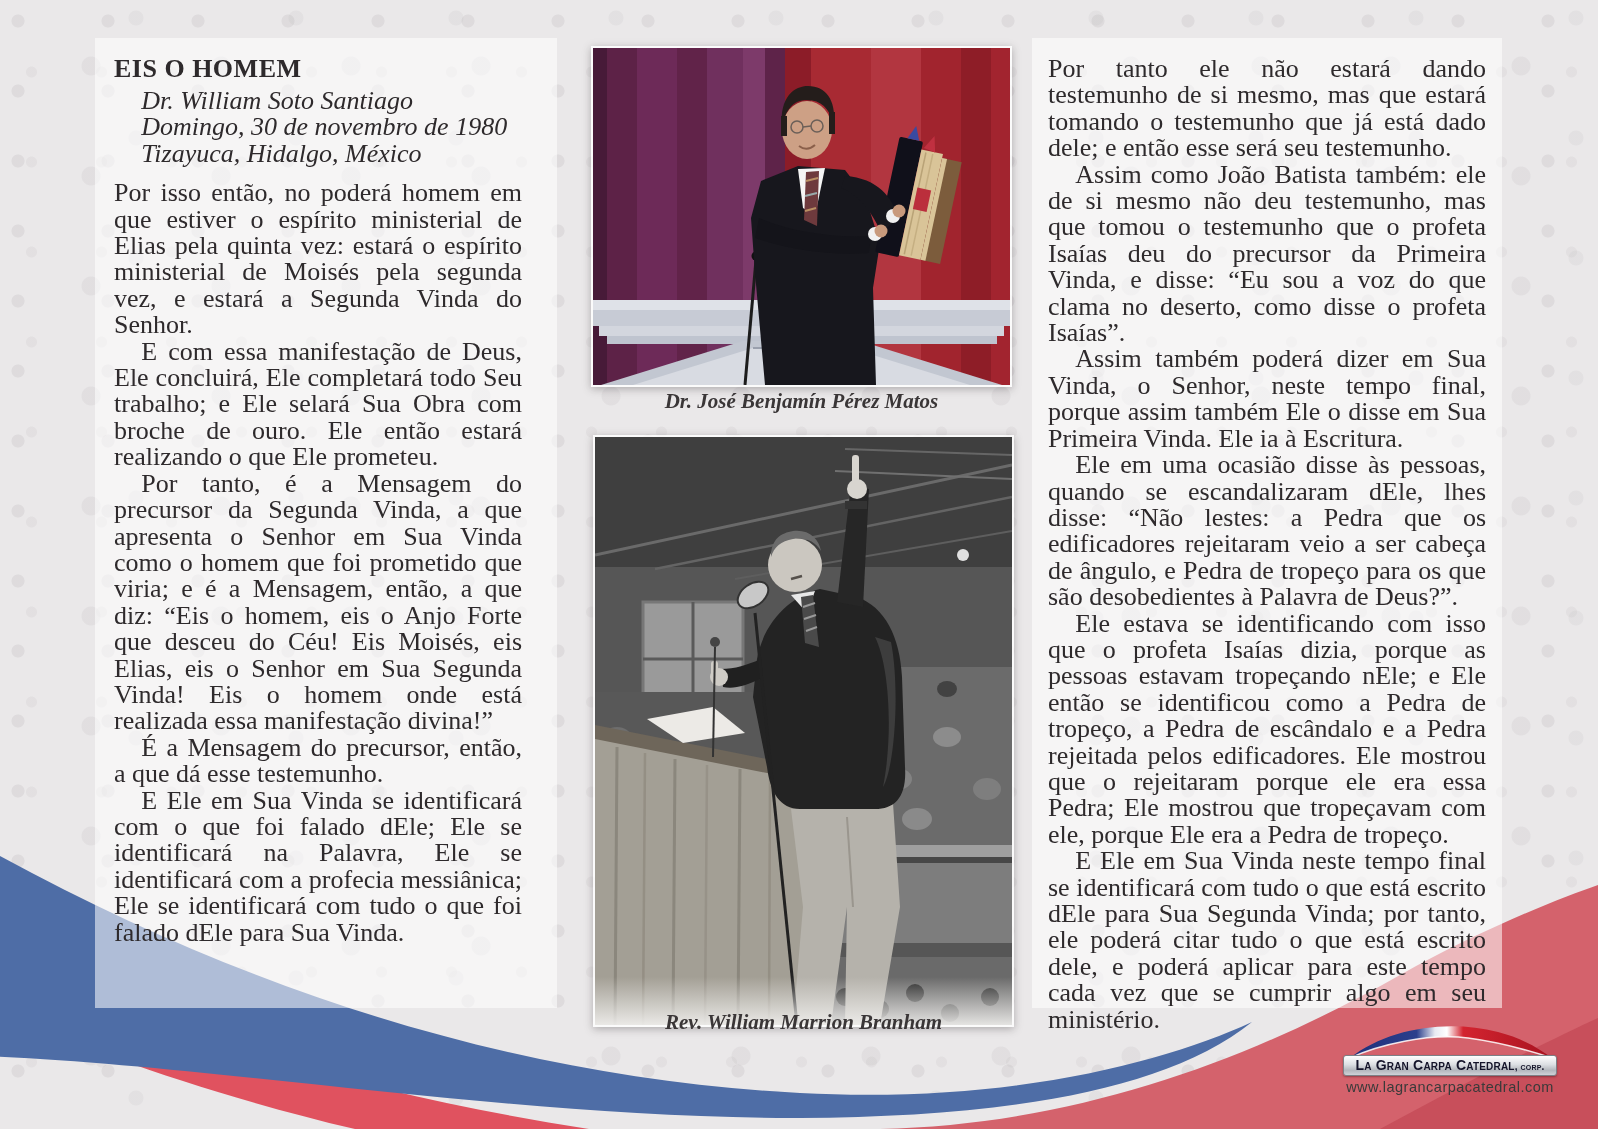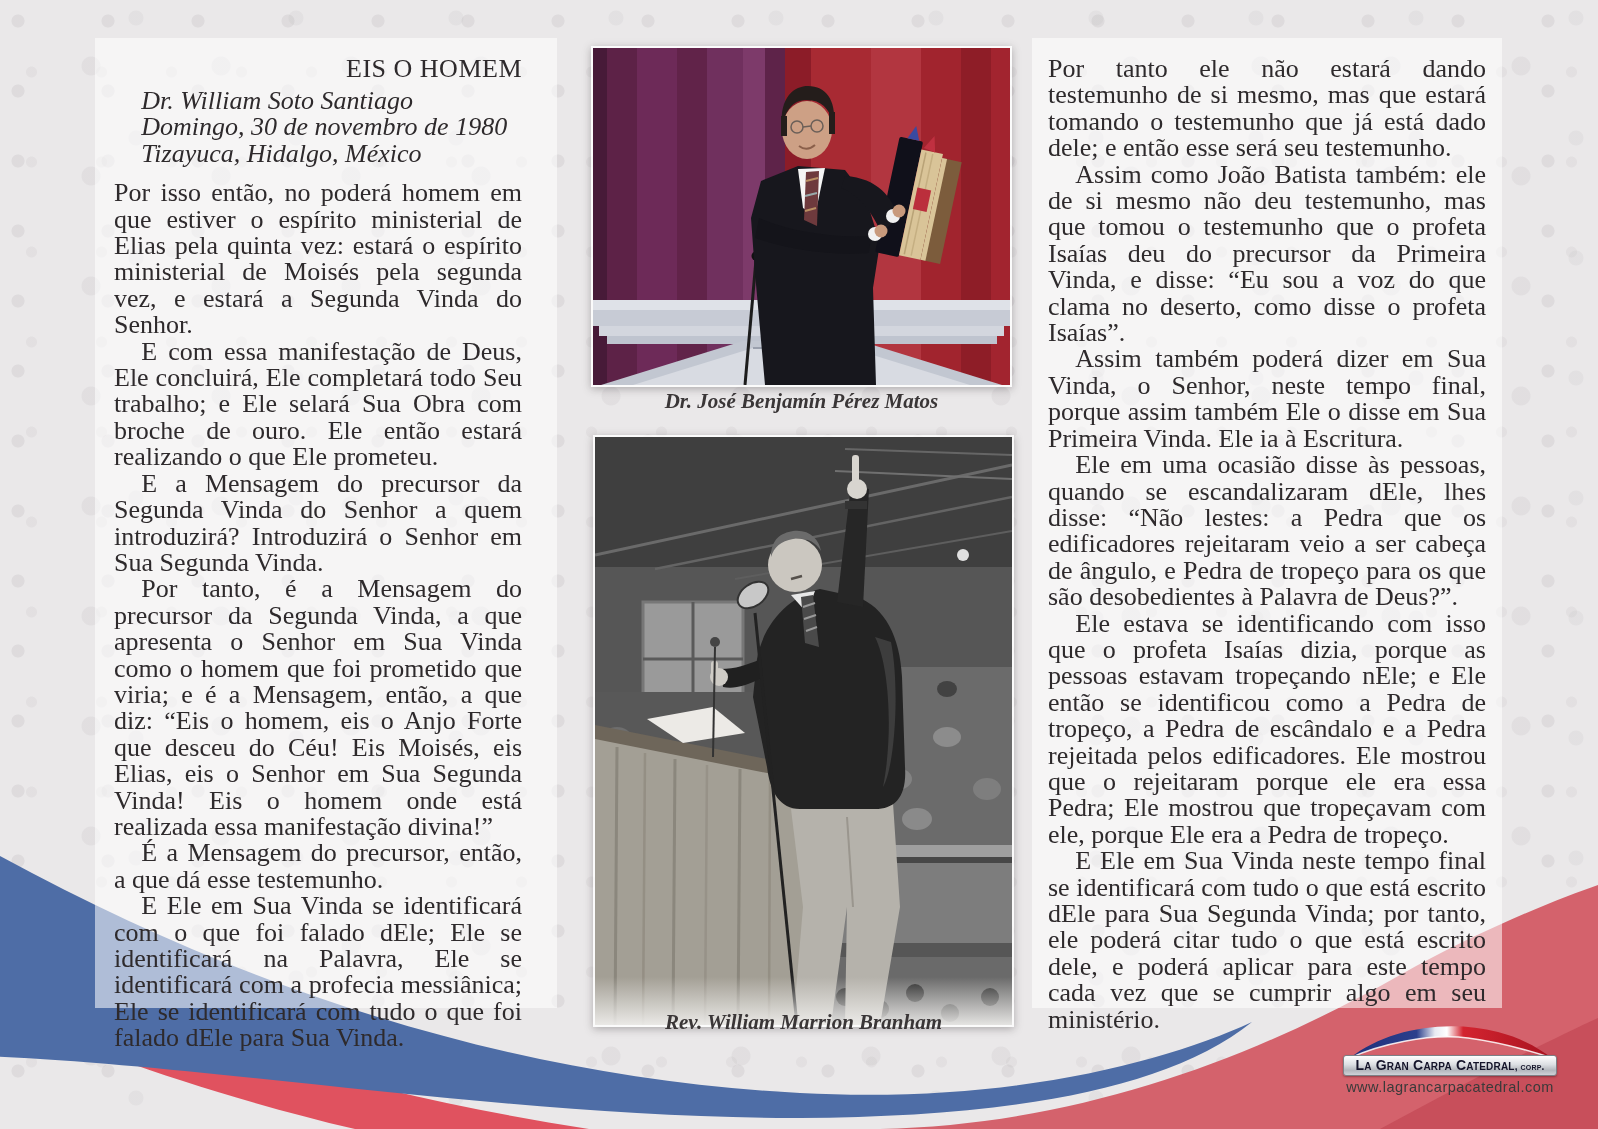--- a/index.html
+++ b/index.html
@@ -14,21 +14,21 @@
       radial-gradient(circle at 85% 15%, rgba(205,201,203,.25) 0 7px, transparent 8px);
     background-size:90px 70px,130px 110px,70px 90px,160px 120px;
   }
   .deco{position:absolute;left:0;top:0;width:1598px;height:1129px;z-index:0;}
   .panel{position:absolute;top:38px;height:970px;background:rgba(255,255,255,.55);z-index:1;}
   .panel-left{left:95px;width:462px;}
   .panel-right{left:1032px;width:470px;}
   .col{position:absolute;z-index:3;color:#2e2a2c;}
   .col-left{left:114px;top:54px;width:408px;}
   .col-right{left:1048px;top:56px;width:438px;}
-  .doc-title{font-size:26px;font-weight:normal;text-align:right;letter-spacing:.5px;margin:0 0 4px 0;}
+  .doc-title{font-size:26px;font-weight:bold;text-align:left;letter-spacing:.5px;margin:0 0 4px 0;}
   .doc-sub{font-size:20.5px;font-style:italic;text-align:center;line-height:25px;margin:0;}
   .body-text{margin-top:13px;}
   .col p{font-size:26px;line-height:26.4px;text-align:justify;text-indent:1.05em;margin:0;}
   .col p.flush{text-indent:0;}
   .photo{position:absolute;z-index:2;border:2px solid rgba(255,255,255,.8);
          box-shadow:0 2px 8px rgba(60,55,58,.35);}
   .photo svg{display:block;}
   .caption{position:absolute;z-index:3;width:417px;text-align:center;
            font-size:21px;font-weight:bold;font-style:italic;color:#3a3637;}
   .logo{position:absolute;left:1338px;top:1022px;width:224px;z-index:4;text-align:center;}
@@ -66,21 +66,20 @@
   <div class="panel panel-right"></div>
 
   <div class="col col-left">
     <h1 class="doc-title">EIS O HOMEM</h1>
     <p class="doc-sub">Dr. William Soto Santiago</p>
     <p class="doc-sub">Domingo, 30 de novembro de 1980</p>
     <p class="doc-sub">Tizayuca, Hidalgo, México</p>
     <div class="body-text">
       <p class="flush">Por isso então, no poderá homem em que estiver o espírito ministerial de Elias pela quinta vez: estará o espírito ministerial de Moisés pela segunda vez, e estará a Segunda Vinda do Senhor.</p>
       <p>E com essa manifestação de Deus, Ele concluirá, Ele completará todo Seu trabalho; e Ele selará Sua Obra com broche de ouro. Ele então estará realizando o que Ele prometeu.</p>
-      <p>E a Mensagem do precursor da Segunda Vinda do Senhor a quem introduzirá? Introduzirá o Senhor em Sua Segunda Vinda.</p>
       <p>Por tanto, é a Mensagem do precursor da Segunda Vinda, a que apresenta o Senhor em Sua Vinda como o homem que foi prometido que viria; e é a Mensagem, então, a que diz: “Eis o homem, eis o Anjo Forte que desceu do Céu! Eis Moisés, eis Elias, eis o Senhor em Sua Segunda Vinda! Eis o homem onde está realizada essa manifestação divina!”</p>
       <p>É a Mensagem do precursor, então, a que dá esse testemunho.</p>
       <p>E Ele em Sua Vinda se identificará com o que foi falado dEle; Ele se identificará na Palavra, Ele se identificará com a profecia messiânica; Ele se identificará com tudo o que foi falado dEle para Sua Vinda.</p>
     </div>
   </div>
 
   <div class="col col-right">
     <p class="flush">Por tanto ele não estará dando testemunho de si mesmo, mas que estará tomando o testemunho que já está dado dele; e então esse será seu testemunho.</p>
     <p>Assim como João Batista também: ele de si mesmo não deu testemunho, mas que tomou o testemunho que o profeta Isaías deu do precursor da Primeira Vinda, e disse: “Eu sou a voz do que clama no deserto, como disse o profeta Isaías”.</p>
     <p>Assim também poderá dizer em Sua Vinda, o Senhor, neste tempo final, porque assim também Ele o disse em Sua Primeira Vinda. Ele ia à Escritura.</p>

